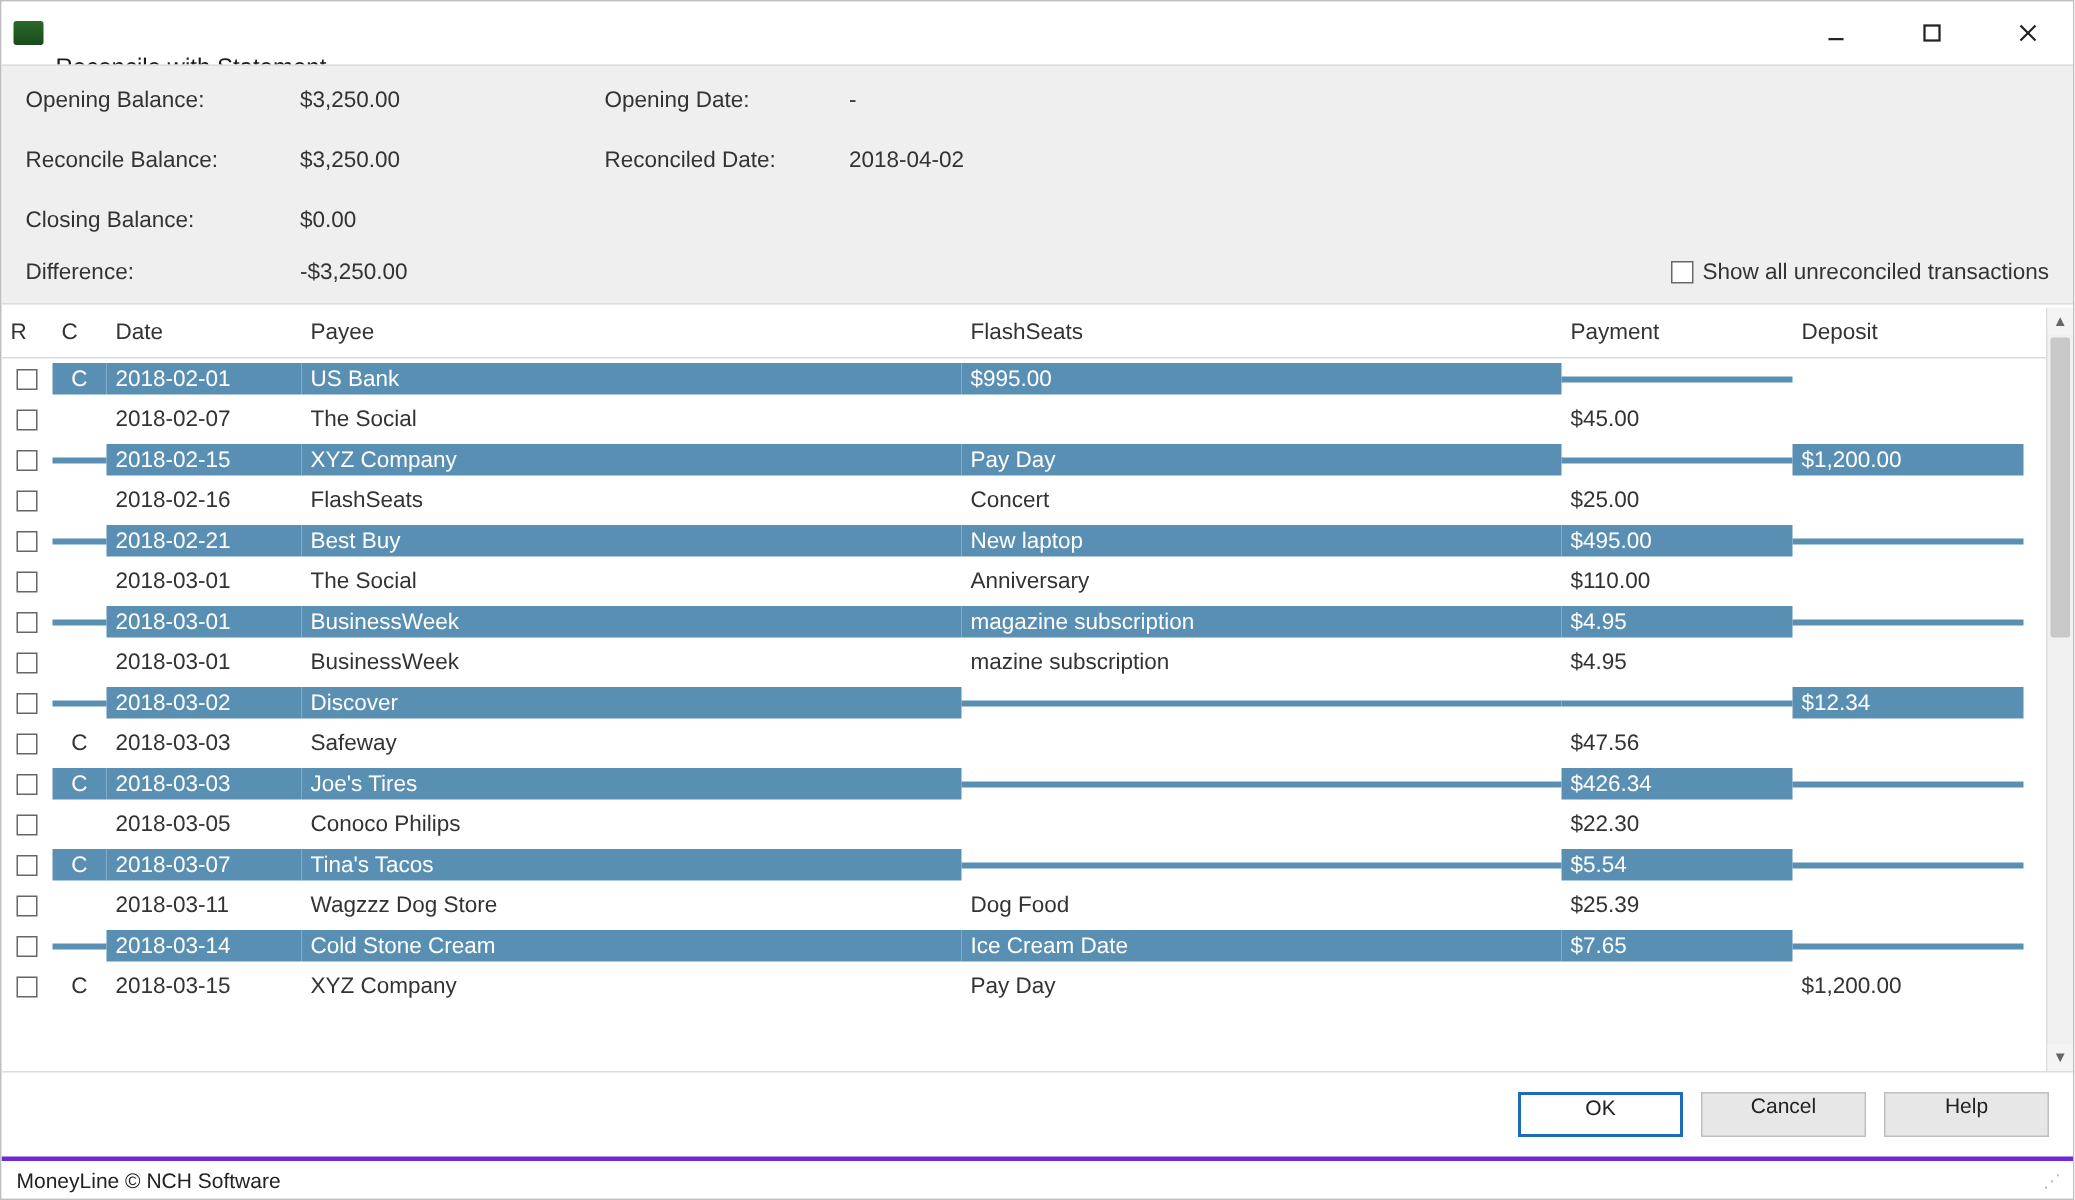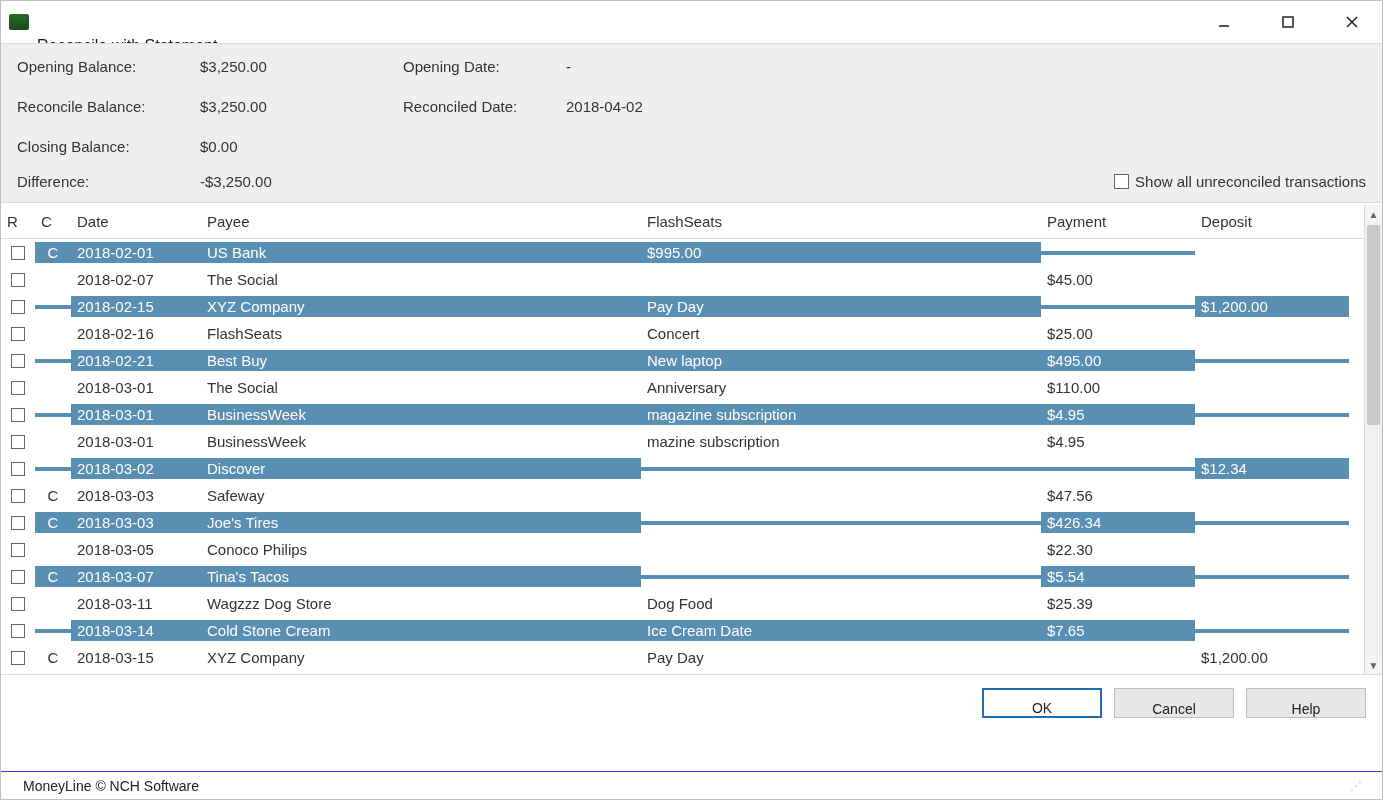--- a/index.html
+++ b/index.html
@@ -33,23 +33,23 @@
   .tbody { }
   .trow { display: grid; grid-template-columns: 34px 36px 130px 440px 400px 154px 154px; height: 27px; align-items: center; font-size: 15px; }
   .trow > div { padding: 2px 6px; white-space: nowrap; overflow: hidden; text-overflow: ellipsis; }
   .trow .cbox { display: flex; align-items: center; justify-content: center; }
   .trow .cbox span { width: 14px; height: 14px; border: 1px solid #666; background: #fff; display: inline-block; }
   .trow .cflag { text-align: center; }
   .trow .r-pay, .trow .r-dep { text-align: left; }
   .trow.hl > div:not(.cbox) { background: #5a8fb4; color: #fff; }
   .trow:not(.hl) > div { color: #333; }
   .buttons { height: 56px; display: flex; align-items: center; justify-content: flex-end; gap: 12px; padding: 0 16px; }
-  .btn { width: 120px; height: 30px; background: #e7e7e7; border: 1px solid #bfbfbf; display: flex; align-items: flex-end; justify-content: center; font-size: 14px; color: #222; }
+  .btn { width: 110px; height: 30px; background: #e7e7e7; border: 1px solid #bfbfbf; display: flex; align-items: flex-start; justify-content: center; font-size: 14px; color: #222; }
   .btn.primary { background: #fff; border: 2px solid #1e6bb8; }
-  .statusbar { height: 28px; display: flex; align-items: center; padding: 0 22px; font-size: 14px; color: #222; border-top: 1px solid #6d28d9; background: #fff; margin-top: 40px; }
+  .statusbar { height: 28px; display: flex; align-items: center; padding: 0 10px; font-size: 14px; color: #222; border-top: 3px solid #6d28d9; background: #fff; }
   .grip { margin-left: auto; color: #bbb; font-size: 12px; letter-spacing: -2px; }
 </style>
 </head>
 <body>
 
 <div class="window">
 
   <div class="titlebar">
     <span class="appicon"></span>
     <span class="title">Reconcile with Statement</span>

